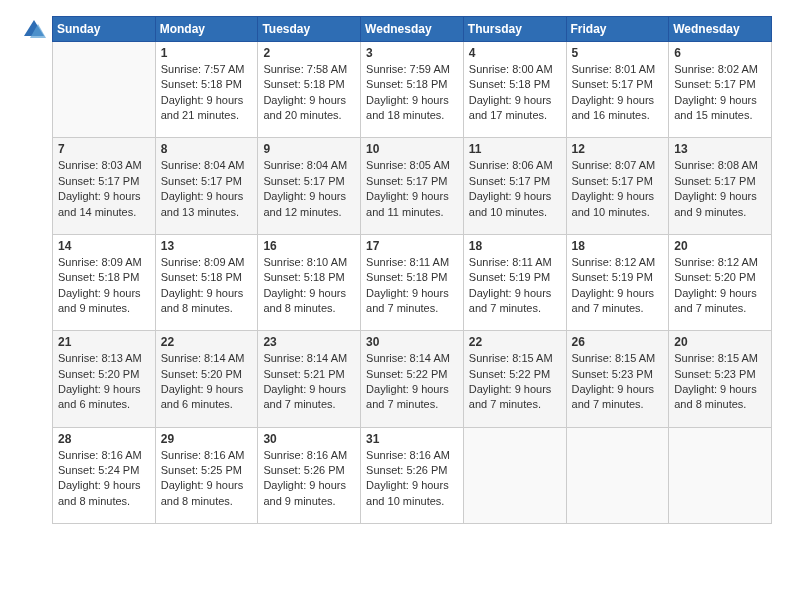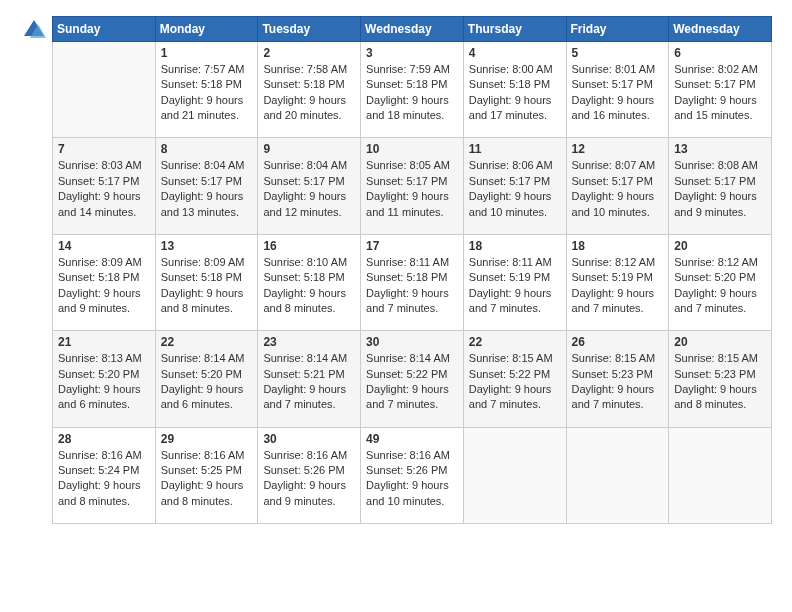--- a/index.html
+++ b/index.html
@@ -261,21 +261,21 @@
           </td>
           <td>
             <span class="day-num">29</span>
             <div class="day-info">Sunrise: 8:16 AM<br>Sunset: 5:25 PM<br>Daylight: 9 hours<br>and 8 minutes.</div>
           </td>
           <td>
             <span class="day-num">30</span>
             <div class="day-info">Sunrise: 8:16 AM<br>Sunset: 5:26 PM<br>Daylight: 9 hours<br>and 9 minutes.</div>
           </td>
           <td>
-            <span class="day-num">49</span>
+            <span class="day-num">31</span>
             <div class="day-info">Sunrise: 8:16 AM<br>Sunset: 5:26 PM<br>Daylight: 9 hours<br>and 10 minutes.</div>
           </td>
           <td class="empty"></td>
           <td class="empty"></td>
           <td class="empty"></td>
         </tr>
       </tbody>
   </table>
 </div>
 

